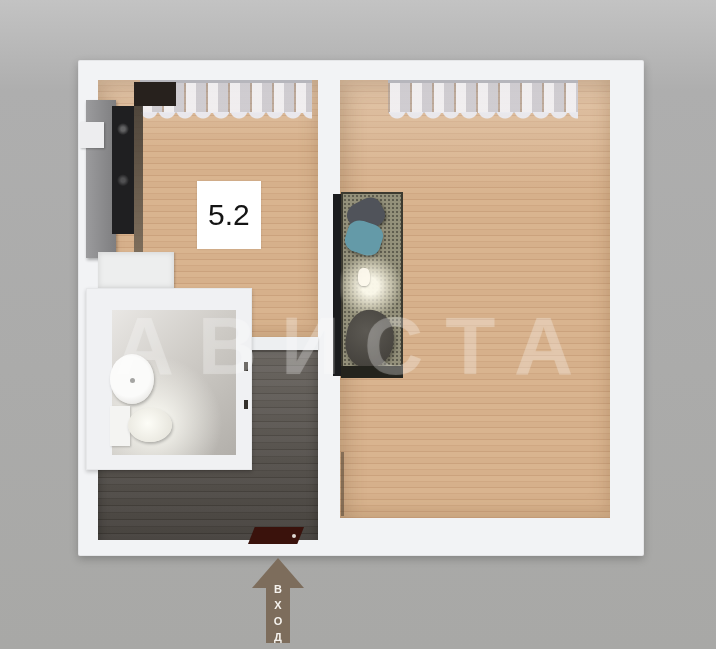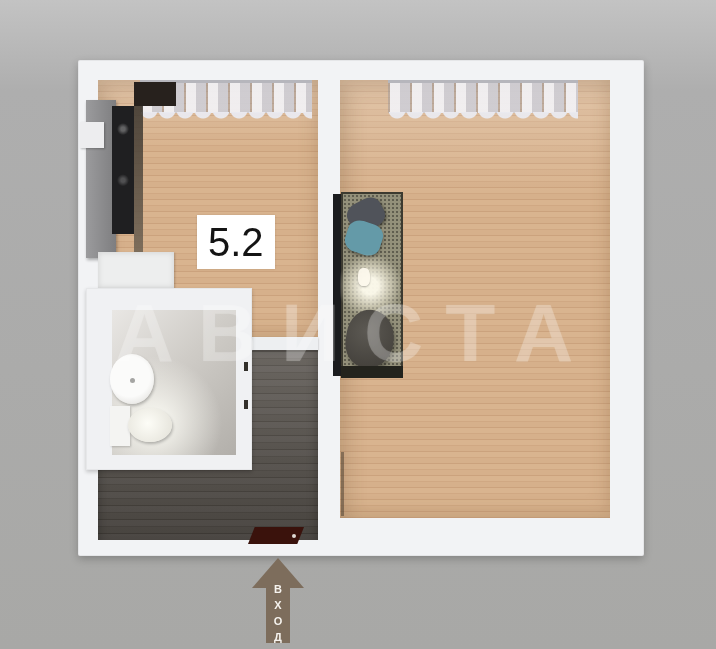--- a/index.html
+++ b/index.html
@@ -88,27 +88,27 @@
     box-shadow:2px 3px 4px rgba(0,0,0,.35);}
   .rug-band{left:263px;top:306px;width:62px;height:12px;background:#23231d;}
   .living-door-line{left:263px;top:392px;width:3px;height:64px;background:rgba(70,58,46,.5);}
 
   
   .entry-mat{left:170px;top:467px;width:56px;height:17px;background:#3a120c;
     clip-path:polygon(12% 0,100% 0,88% 100%,0 100%);}
   .entry-mat::after{content:"";position:absolute;right:8px;top:7px;width:4px;height:4px;border-radius:50%;background:#ded9d4;}
 
   
-  .room-label{background:#ffffff;color:#141414;font-size:40px;line-height:1.2;
-    padding:3px 11px;z-index:40;box-shadow:0 0 2px rgba(0,0,0,.12);margin-top:34px;}
+  .room-label{background:#ffffff;color:#141414;font-size:30px;line-height:1.2;
+    padding:16px 11px;z-index:40;box-shadow:0 0 2px rgba(0,0,0,.12);}
   .label-kitchen{left:197px;top:181px;}
   .label-living{left:437px;top:293px;}
 
   
-  .watermark{left:96px;top:283px;width:520px;height:100px;z-index:30;
+  .watermark{left:96px;top:296px;width:520px;height:100px;z-index:30;
     font-size:82px;font-weight:700;letter-spacing:24px;line-height:100px;
     text-align:center;color:rgba(255,255,255,.24);pointer-events:none;
     text-shadow:0 0 2px rgba(255,255,255,.08);}
 
   
   .arrow{left:251px;top:558px;width:54px;height:86px;}
   .arrow-head{left:1px;top:0;width:0;height:0;
     border-left:26px solid transparent;border-right:26px solid transparent;
     border-bottom:30px solid #7d6d5c;}
   .arrow-shaft{left:15px;top:29px;width:24px;height:56px;background:#7d6d5c;

